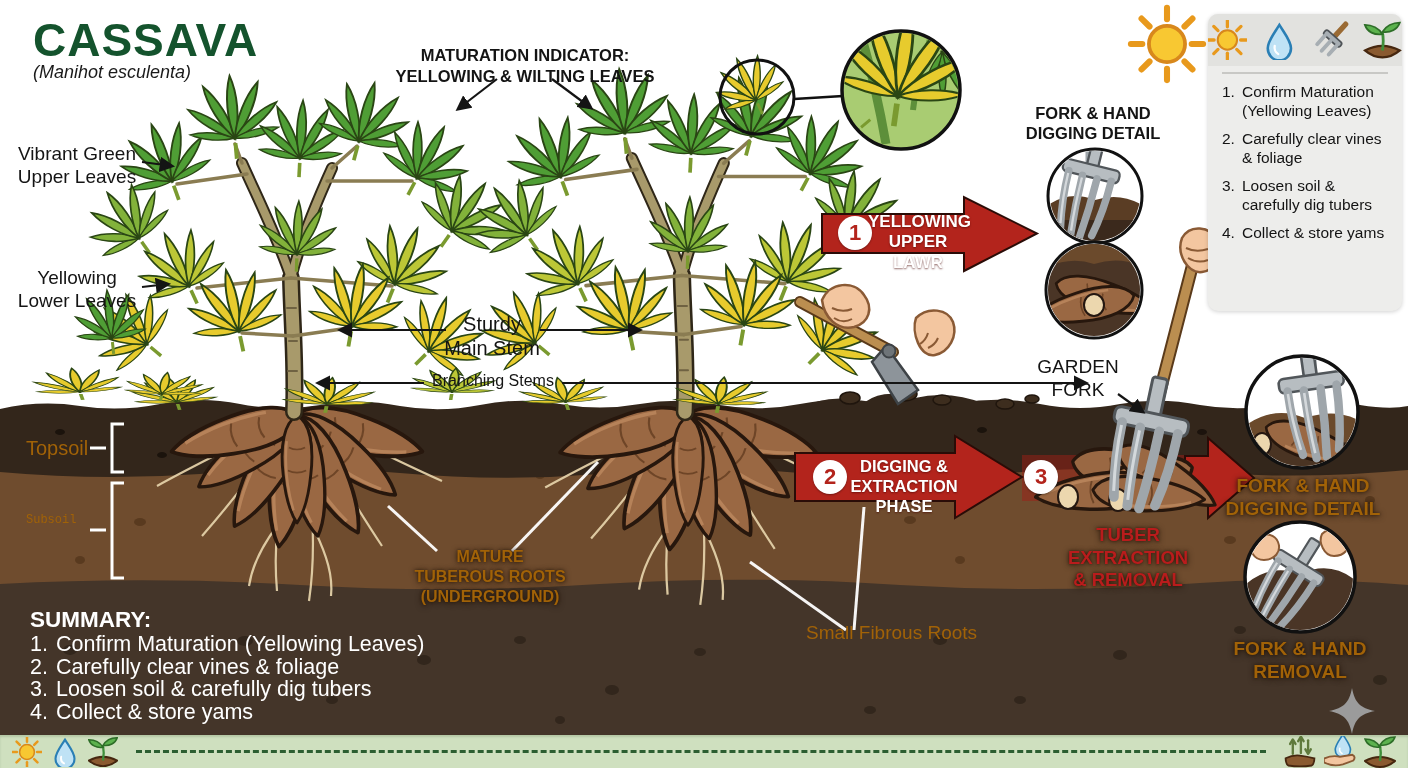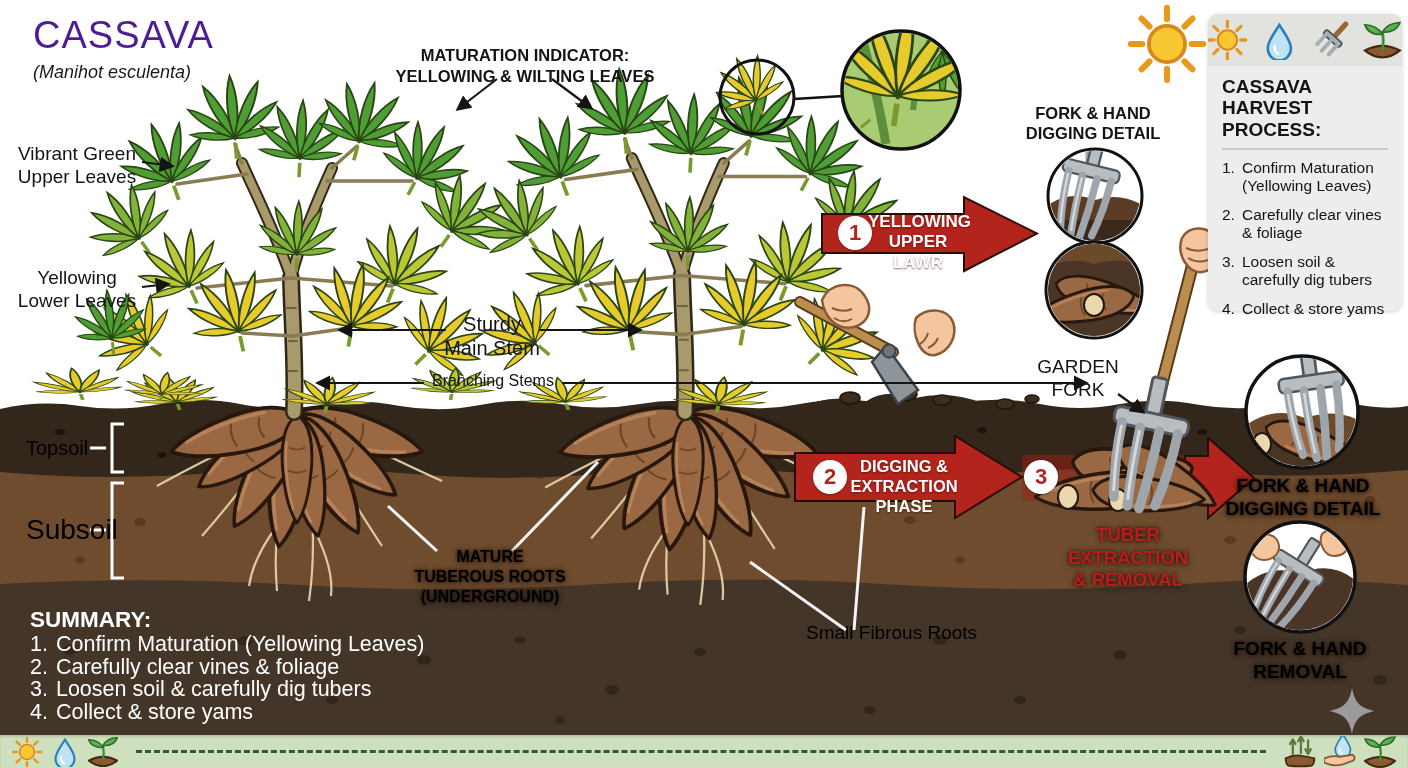--- a/index.html
+++ b/index.html
@@ -2,23 +2,23 @@
 <html><head>
 <meta charset="utf-8">
 <style>
   html,body{margin:0;padding:0;background:#888;}
   .stage{position:relative;width:1408px;height:768px;background:#ffffff;overflow:hidden;
          font-family:"Liberation Sans",sans-serif;color:#141414;}
   .scene{position:absolute;left:0;top:0;}
   .lbl{position:absolute;white-space:pre-line;line-height:1.22;}
   .b{font-weight:bold;}
   .c{text-align:center;}
-  .w{color:#000000;}
+  .w{color:#a16207;}
   .sh{text-shadow:0 1px 6px rgba(32,19,8,.9),0 0 3px rgba(32,19,8,.7);}
-  .title-main{font-size:38px;font-weight:400;letter-spacing:1px;color:#4c1d95;}
+  .title-main{font-size:46px;font-weight:700;letter-spacing:1px;color:#14532d;}
   .title-latin{font-size:18px;font-style:italic;color:#1a1a1a;}
   .badge{position:absolute;width:34px;height:34px;border-radius:50%;background:#fff;
          color:#b3241c;font-weight:800;font-size:22px;display:flex;align-items:center;
          justify-content:center;box-shadow:0 1px 2px rgba(0,0,0,.35);}
   .arrowtxt{color:#fff;font-weight:bold;text-shadow:0 1px 2px rgba(70,5,0,.6);line-height:1.2;}
   
   .lfG{--lf:#4f9e35;}
   .lfMG{--lf:#82b23a;}
   .lfYG{--lf:#bcc736;}
   .lfY{--lf:#e7cb2d;}
@@ -432,21 +432,21 @@
 <div class="lbl c" style="left:16px;top:266px;width:122px;font-size:19px;">Yellowing
 Lower Leaves</div>
 
 <div class="lbl c" style="left:432px;top:312px;width:120px;font-size:20px;">Sturdy
 Main Stem</div>
 
 <div class="lbl c" style="left:383px;top:371px;width:220px;font-size:16px;">Branching Stems</div>
 
 <div class="lbl w" style="left:26px;top:436px;font-size:20px;">Topsoil</div>
 
-<div class="lbl w" style="left:26px;top:513px;font-size:28px;">Subsoil</div>
+<div class="lbl w" style="left:26px;top:513px;font-size:12px;font-family:Liberation Mono, monospace;">Subsoil</div>
 
 <div class="lbl b c w sh" style="left:405px;top:547px;width:170px;font-size:16px;line-height:1.25;">MATURE
 TUBEROUS ROOTS
 (UNDERGROUND)</div>
 
 <div class="lbl w" style="left:806px;top:621px;font-size:19px;">Small Fibrous Roots</div>
 
 
 <div class="lbl b c" style="left:1018px;top:103px;width:150px;font-size:16.5px;">FORK &amp; HAND
 DIGGING DETAIL</div>
@@ -481,21 +481,20 @@
     <svg class="icn" width="40" height="40" viewBox="-20 -20 40 40">
           <use href="#drop" transform="scale(1.2)"></use>
         </svg>
     <svg class="icn" width="40" height="40" viewBox="-20 -20 40 40">
           <use href="#forkicon"></use>
         </svg>
     <svg class="icn" width="40" height="40" viewBox="-20 -20 40 40">
           <use href="#sprout" transform="scale(1.2)"></use>
         </svg>
   </div>
-  <div class="sb-title">CASSAVA HARVEST PROCESS:</div>
   <div class="sb-div"></div>
   <div class="sb-list">
     <div class="sb-item">
       <span class="sb-n">1.</span>
       <span>Confirm Maturation (Yellowing Leaves)</span>
     </div>
     <div class="sb-item">
       <span class="sb-n">2.</span>
       <span>Carefully clear vines &amp; foliage</span>
     </div>

